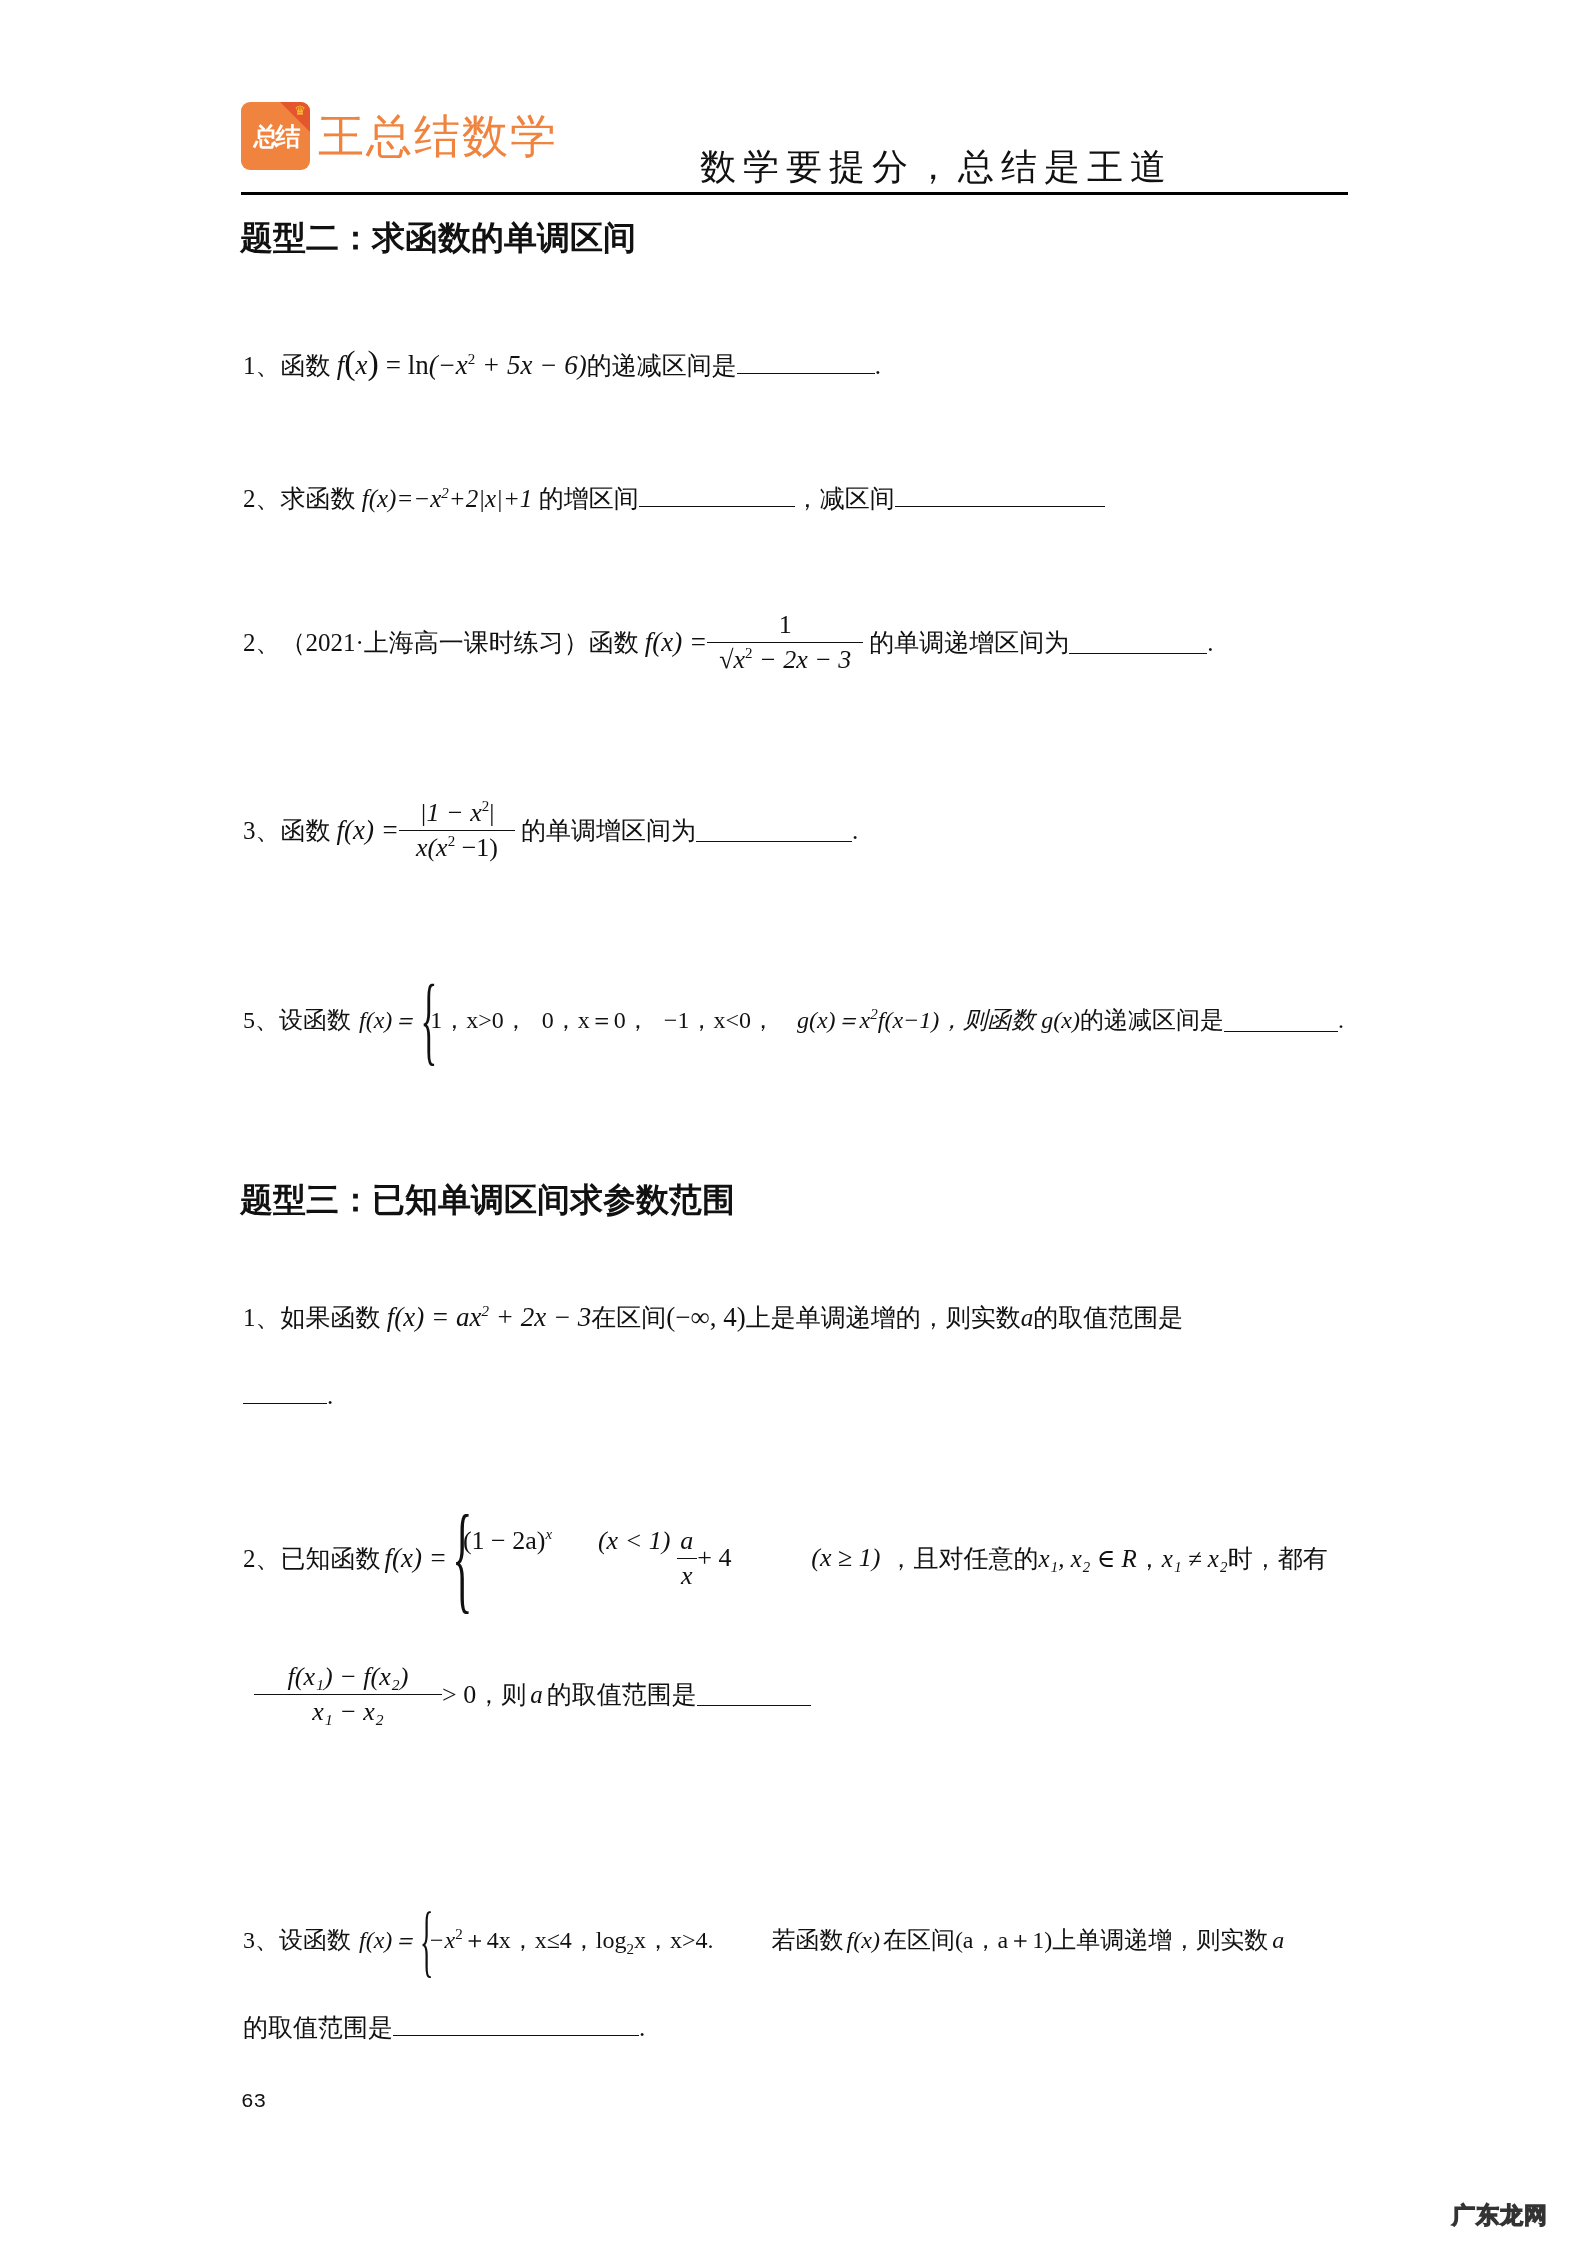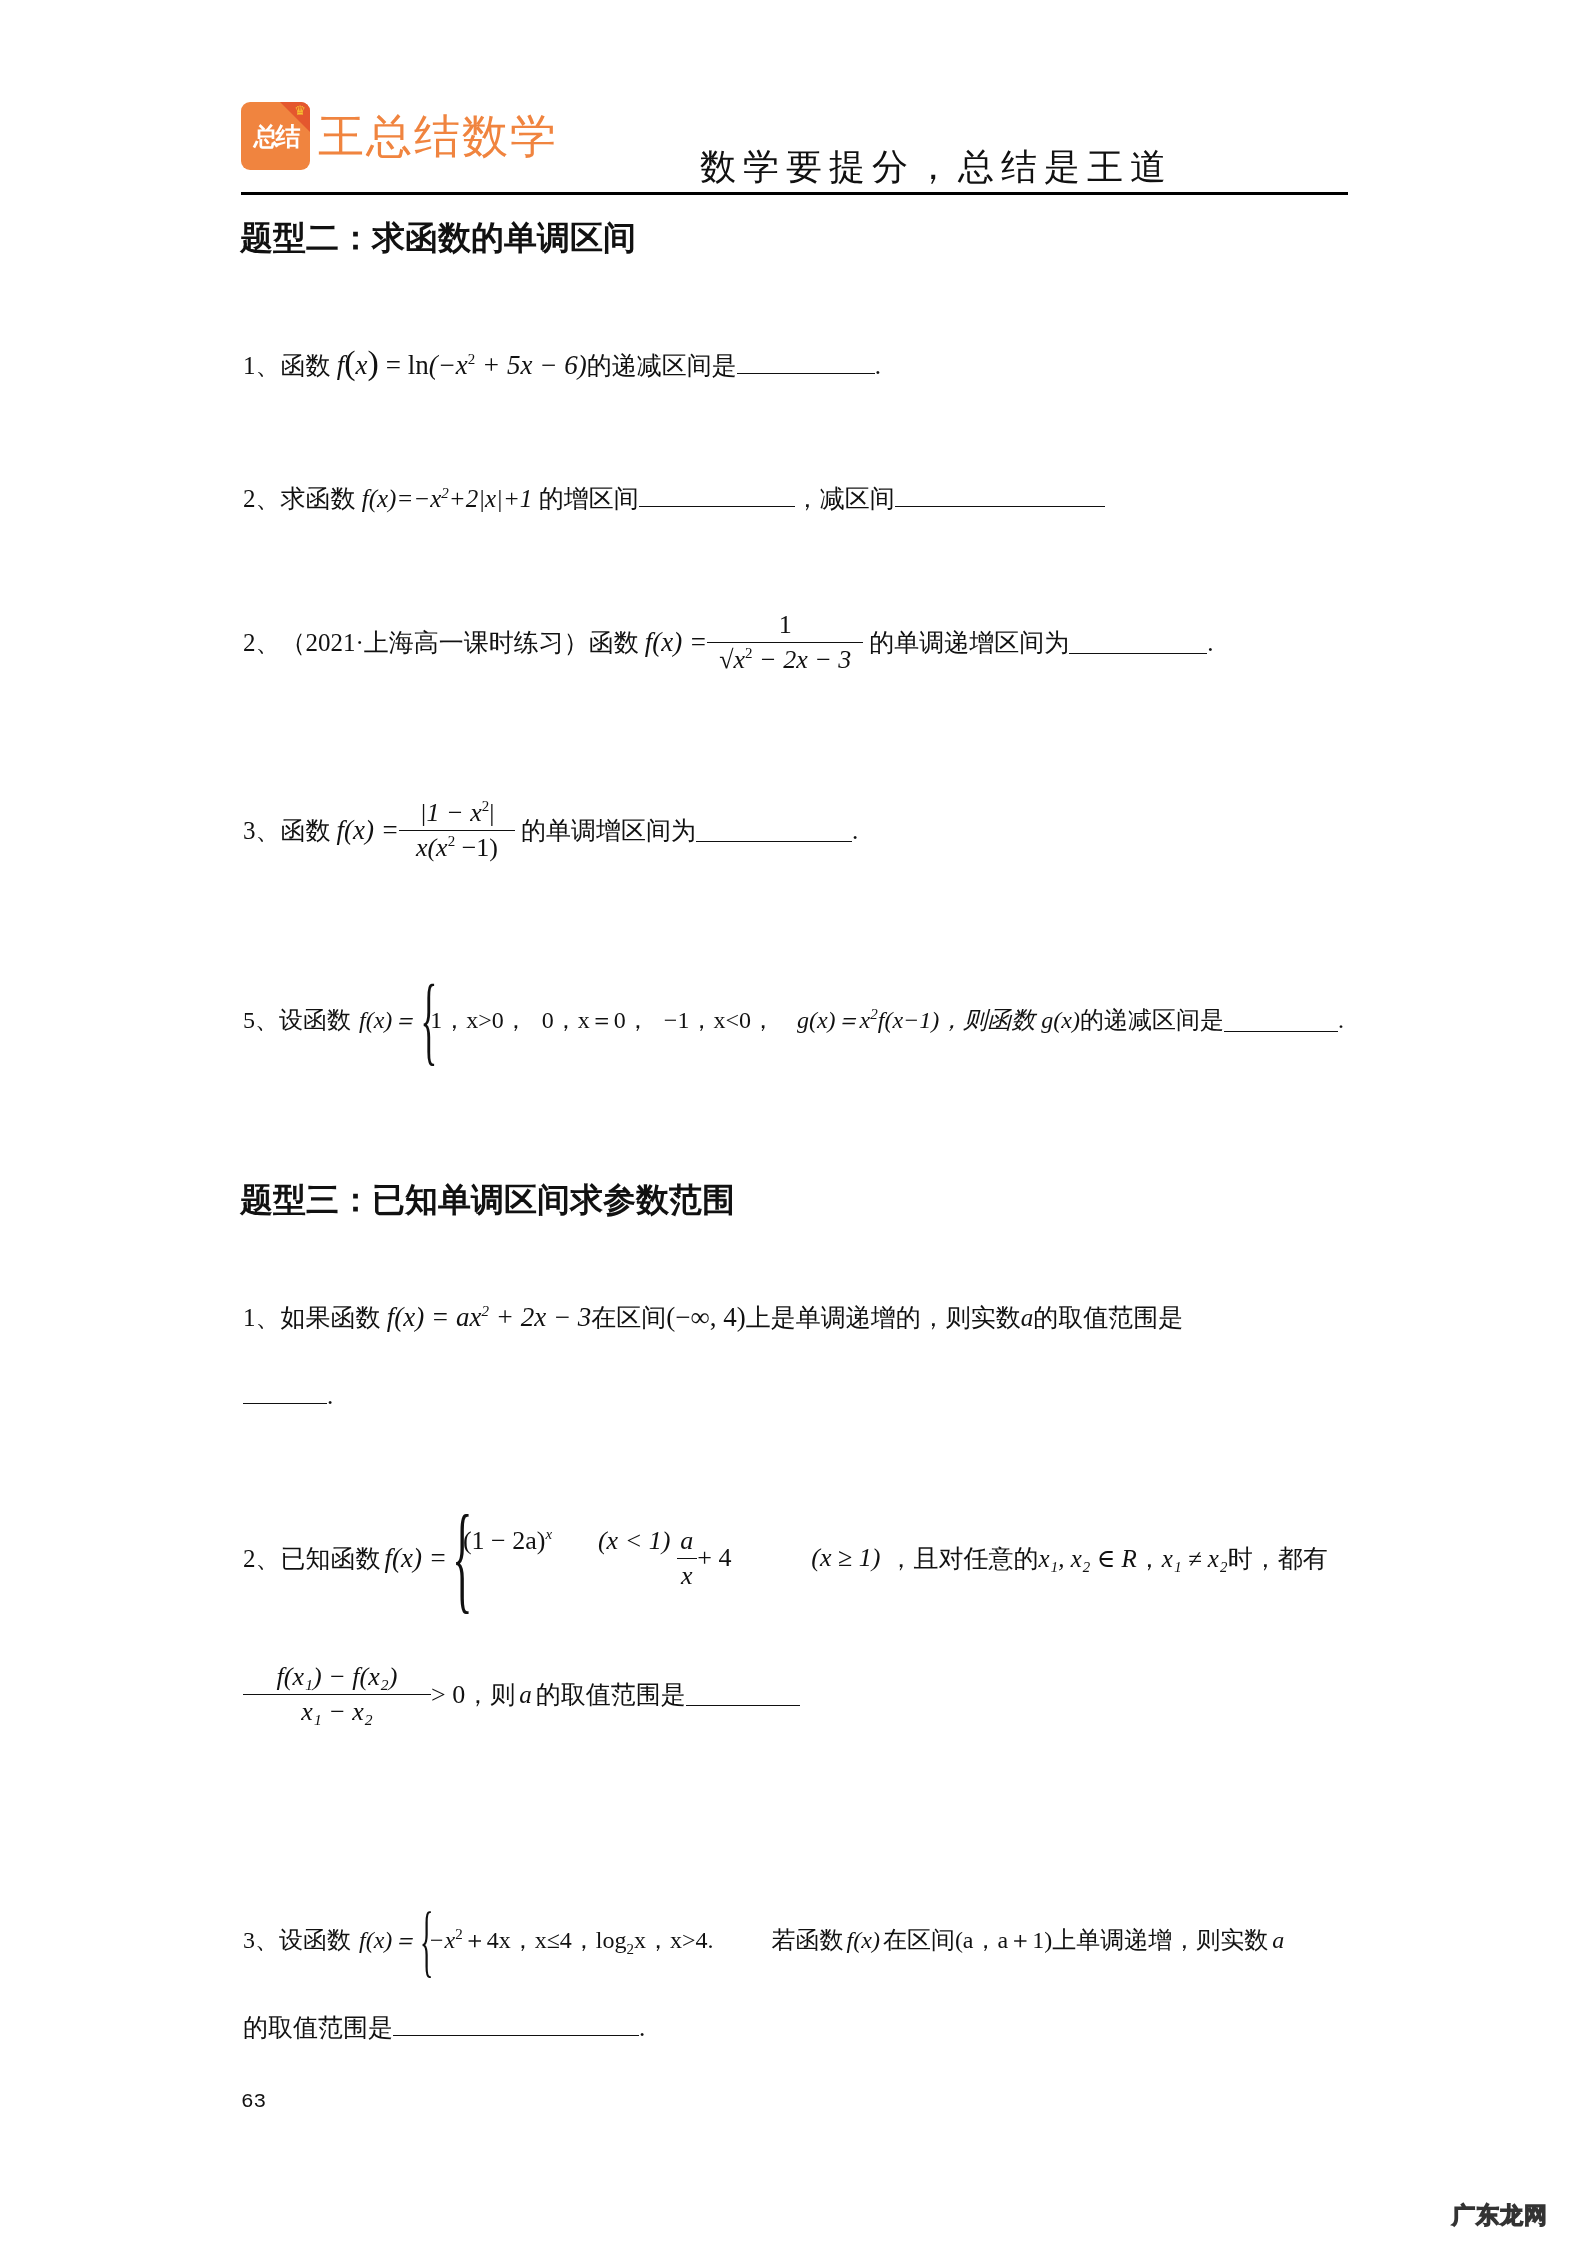--- a/index.html
+++ b/index.html
@@ -127,21 +127,21 @@
         </span>
         <span class="m">(x ≥ 1)</span>
       </span>
   </span>
   <span style="margin-left:8px;">，且对任意的</span>
     <span class="m">x₁, x₂ ∈ R</span>
     <span>，</span>
     <span class="m">x₁ ≠ x₂</span>
     <span>时，都有</span>
 </div>
-<div class="abs q" style="left:243px; top:1664px; display:flex; align-items:center;">
+<div class="abs q" style="left:254px; top:1664px; display:flex; align-items:center;">
   <span class="frac m" style="font-size:26px;">
     <span class="num">f(x₁) − f(x₂)</span>
     <span class="den" style="min-width:180px; text-align:center;">x₁ − x₂</span>
   </span>
   <span style="font-size:26px;"> &gt; 0</span>
     <span>，则</span>
     <span class="m" style="margin:0 4px;">a</span>
     <span>的取值范围是</span>
     <span class="blank" style="width:114px;"></span>
 </div>

